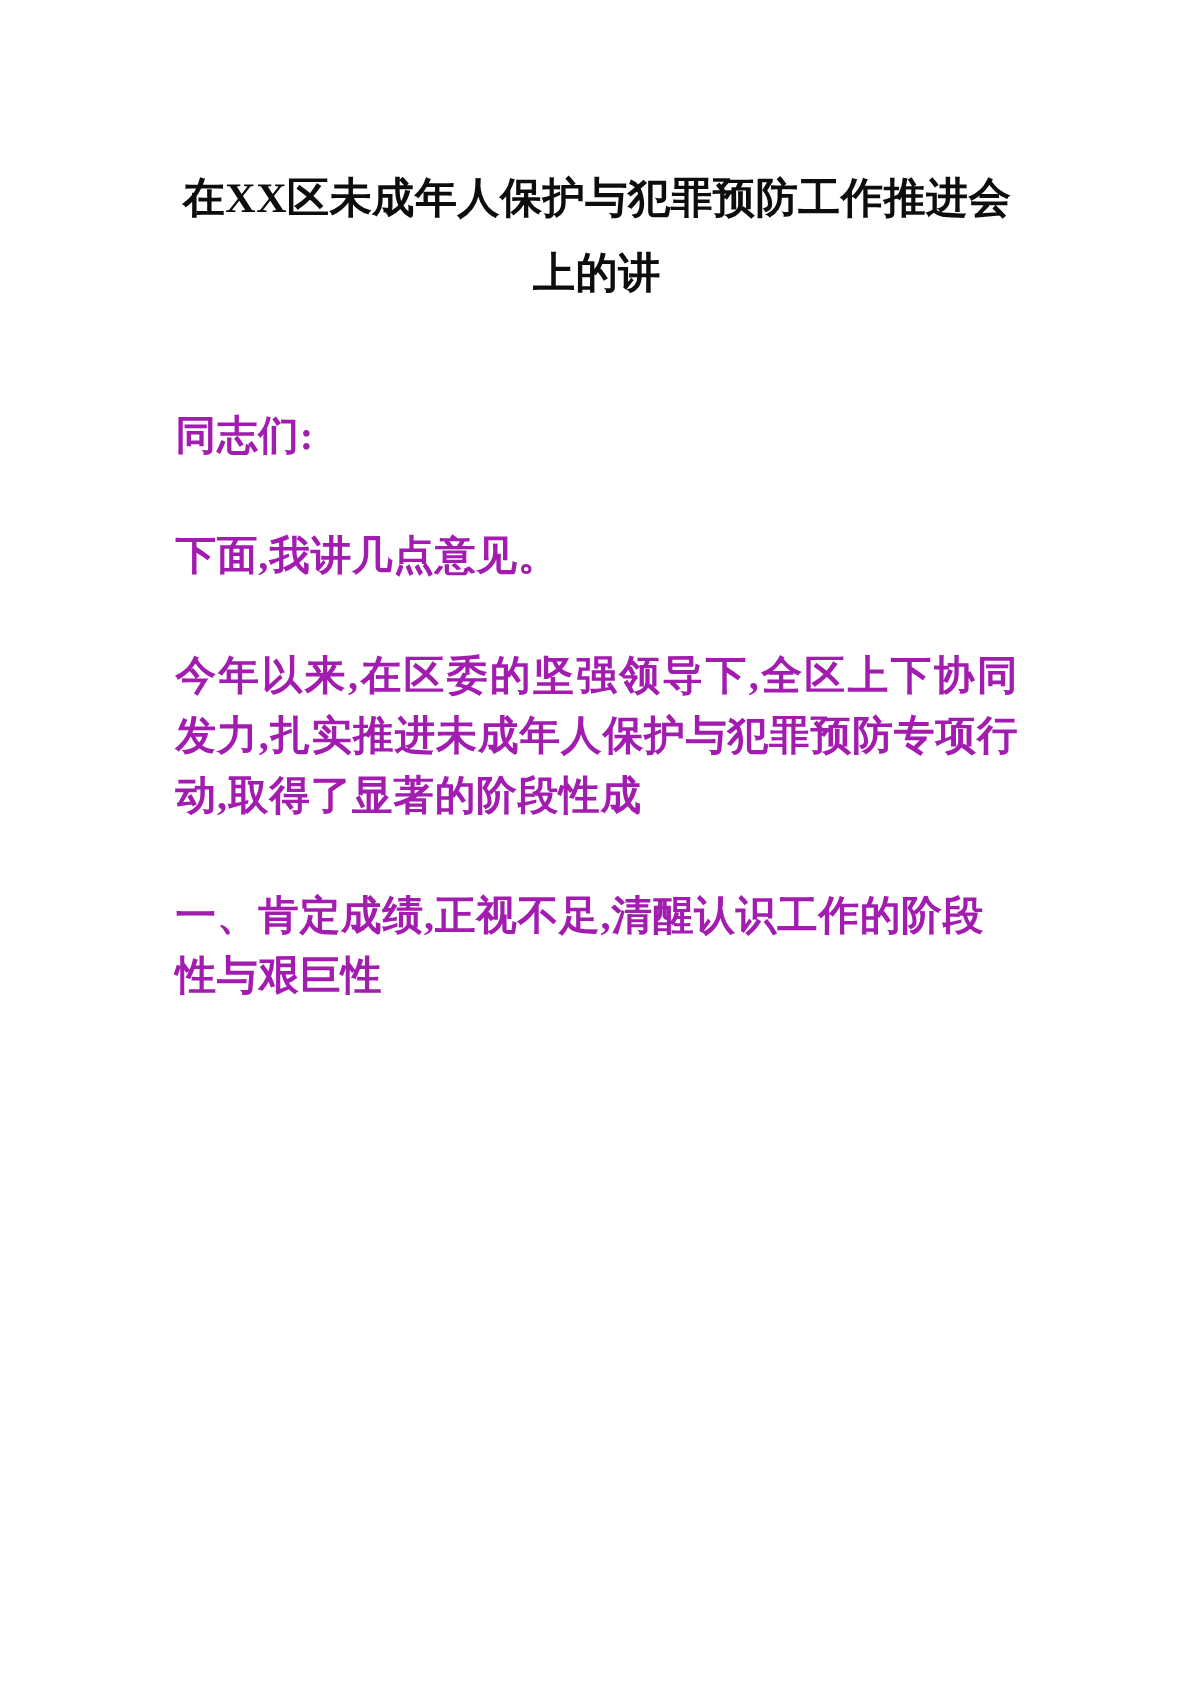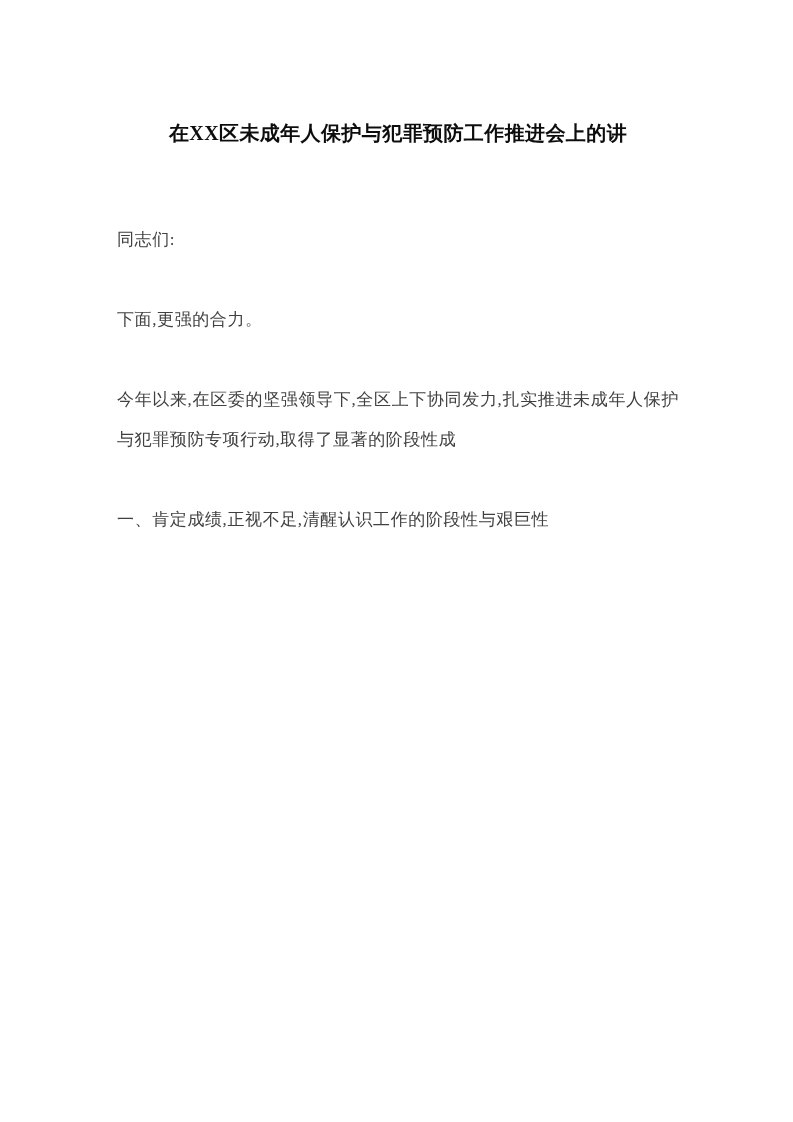--- a/index.html
+++ b/index.html
@@ -20,45 +20,46 @@
     overflow: hidden;
     box-sizing: border-box;
   }
   .doc-body {
     position: absolute;
     left: 117px;
     top: 108px;
     width: 562px;
   }
   .doc-title {
-    font-size: 20px;
+    font-size: 28px;
     font-weight: bold;
     text-align: center;
     line-height: 50px;
     letter-spacing: 0.4px;
     color: #0d0d0d;
     margin: 0 0 0 0;
     padding: 0;
   }
   .title-line {
     display: block;
   }
   .spacer-after-title {
     height: 62px;
   }
   .para {
-    font-size: 17px;
+    font-size: 27px;
     line-height: 40px;
     letter-spacing: 0.6px;
-    color: #404040;
+    color: #a21caf;
     margin: 0;
     padding: 0;
     text-align: justify;
     text-justify: inter-ideograph;
     word-break: break-all;
+    font-weight: bold;
   }
   .para + .para {
     margin-top: 40px;
   }
   .para.heading {
     text-align: left;
   }
   .para.short {
     text-align: left;
   }
@@ -71,20 +72,20 @@
 
     <h1 class="doc-title">
       <span class="title-line">在XX区未成年人保护与犯罪预防工作推进会上的讲</span>
     </h1>
 
     <div class="spacer-after-title"></div>
 
     <p class="para short">同志们:</p>
 
 
-    <p class="para short">下面,更强的合力。</p>
+    <p class="para short">下面,我讲几点意见。</p>
 
     <p class="para">今年以来,在区委的坚强领导下,全区上下协同发力,扎实推进未成年人保护与犯罪预防专项行动,取得了显著的阶段性成</p>
 
     <p class="para heading">一、肯定成绩,正视不足,清醒认识工作的阶段性与艰巨性</p>
 
   </div>
 </div>
 
 </body></html>

